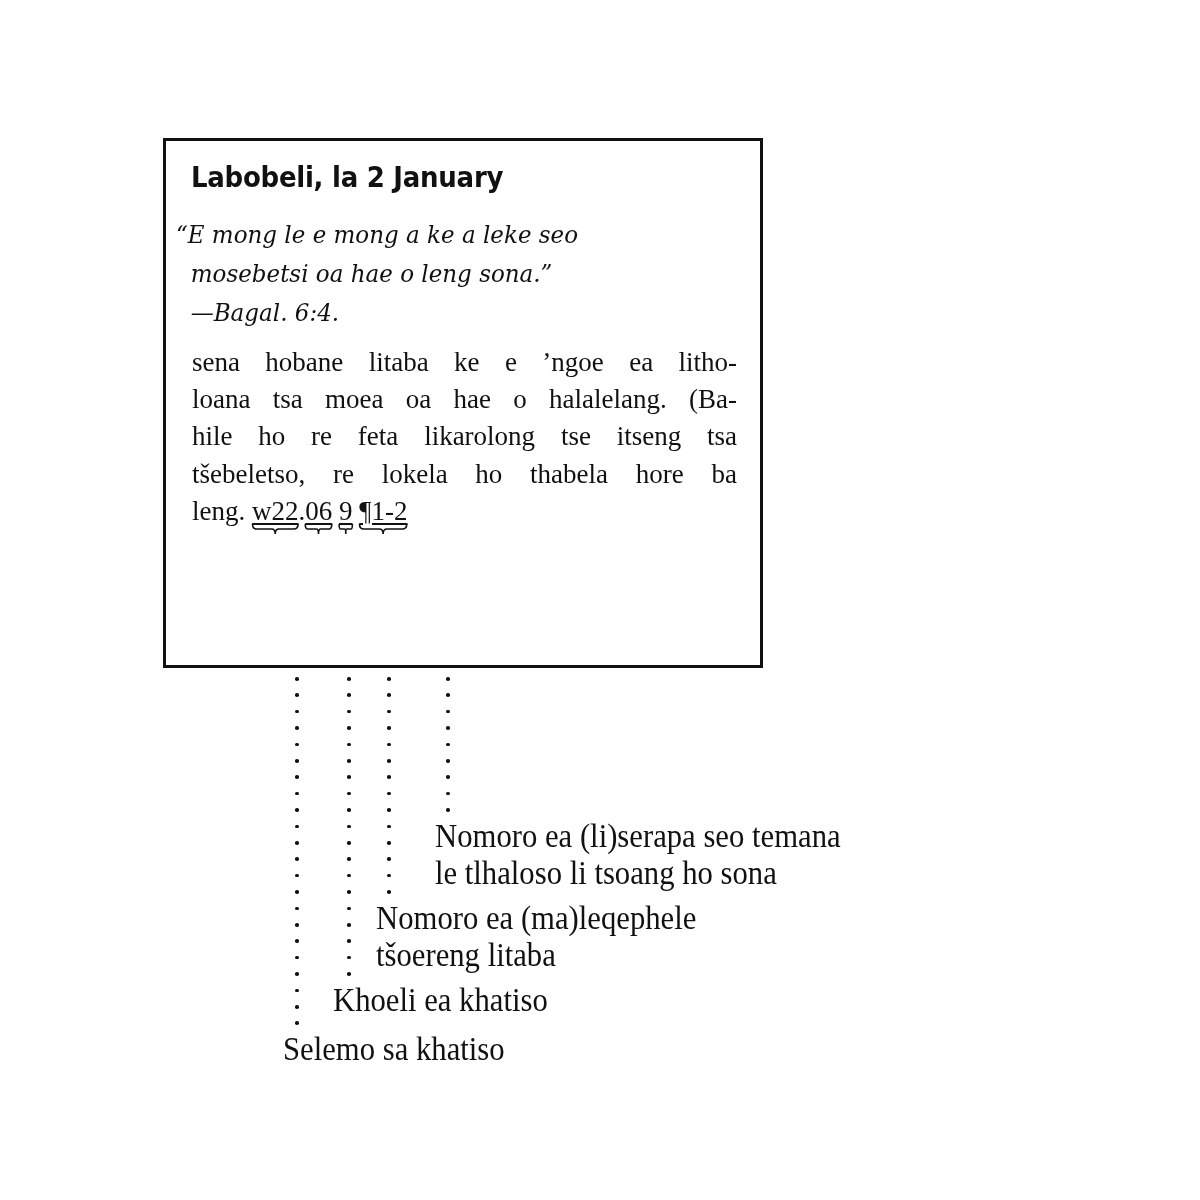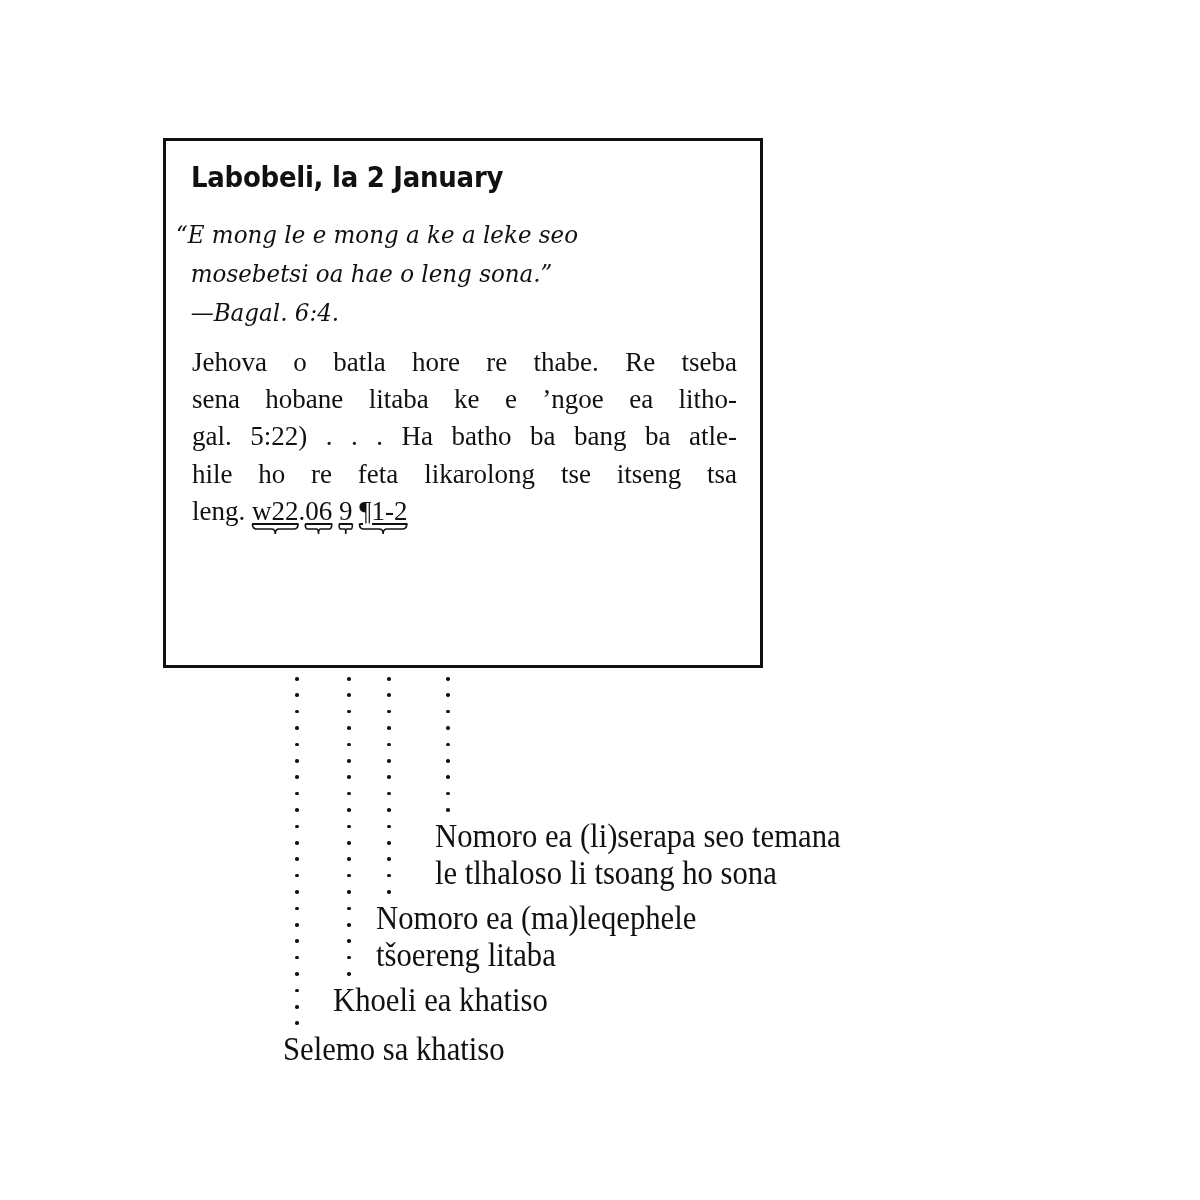--- a/index.html
+++ b/index.html
@@ -45,24 +45,24 @@
 <body>
 
 <div class="box">
   <div class="title">Labobeli, la 2 January</div>
   <div class="scripture">
     <span class="line">“E mong le e mong a ke a leke seo</span>
     <span class="line indent">mosebetsi oa hae o leng sona.”</span>
     <span class="line indent">—Bagal. 6:4.</span>
   </div>
   <div class="body-text">
-    <span class="line">Jehova o batla hore re thabe. Re tseba</span>
     <span class="line">sena hobane litaba ke e ’ngoe ea litho-</span>
-    <span class="line">gal. 5:22) . . . Ha batho ba bang ba atle-</span>
+    <span class="line">loana tsa moea oa hae o halalelang. (Ba-</span>
     <span class="line">hile ho re feta likarolong tse itseng tsa</span>
+    <span class="line">tšebeletso, re lokela ho thabela hore ba</span>
     <span class="line last"><span>leng.</span>&nbsp;<span class="ref italic"><span>w22</span><span class="brace">
             <svg viewBox="0 0 100 12" preserveAspectRatio="none">
               <path d="M1 1 Q1 6 10 6 L42 6 Q50 6 50 11 Q50 6 58 6 L90 6 Q99 6 99 1" fill="none" stroke="#111" stroke-width="1.6" vector-effect="non-scaling-stroke"></path>
             </svg>
           </span></span><span class="ref italic" style="text-decoration:none">.</span><span class="ref italic"><span>06</span><span class="brace">
             <svg viewBox="0 0 100 12" preserveAspectRatio="none">
               <path d="M1 1 Q1 6 10 6 L42 6 Q50 6 50 11 Q50 6 58 6 L90 6 Q99 6 99 1" fill="none" stroke="#111" stroke-width="1.6" vector-effect="non-scaling-stroke"></path>
             </svg>
           </span></span>&nbsp;<span class="ref"><span>9</span><span class="brace">
             <svg viewBox="0 0 100 12" preserveAspectRatio="none">

